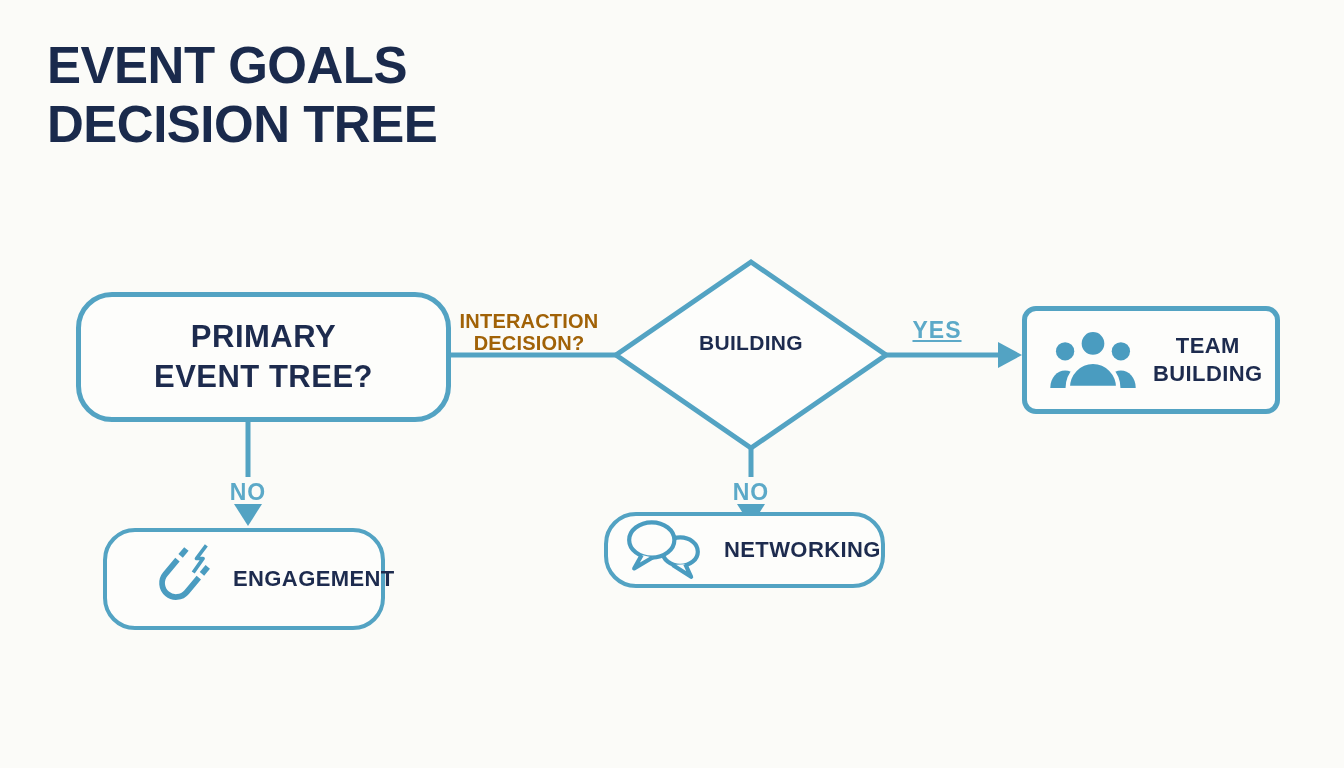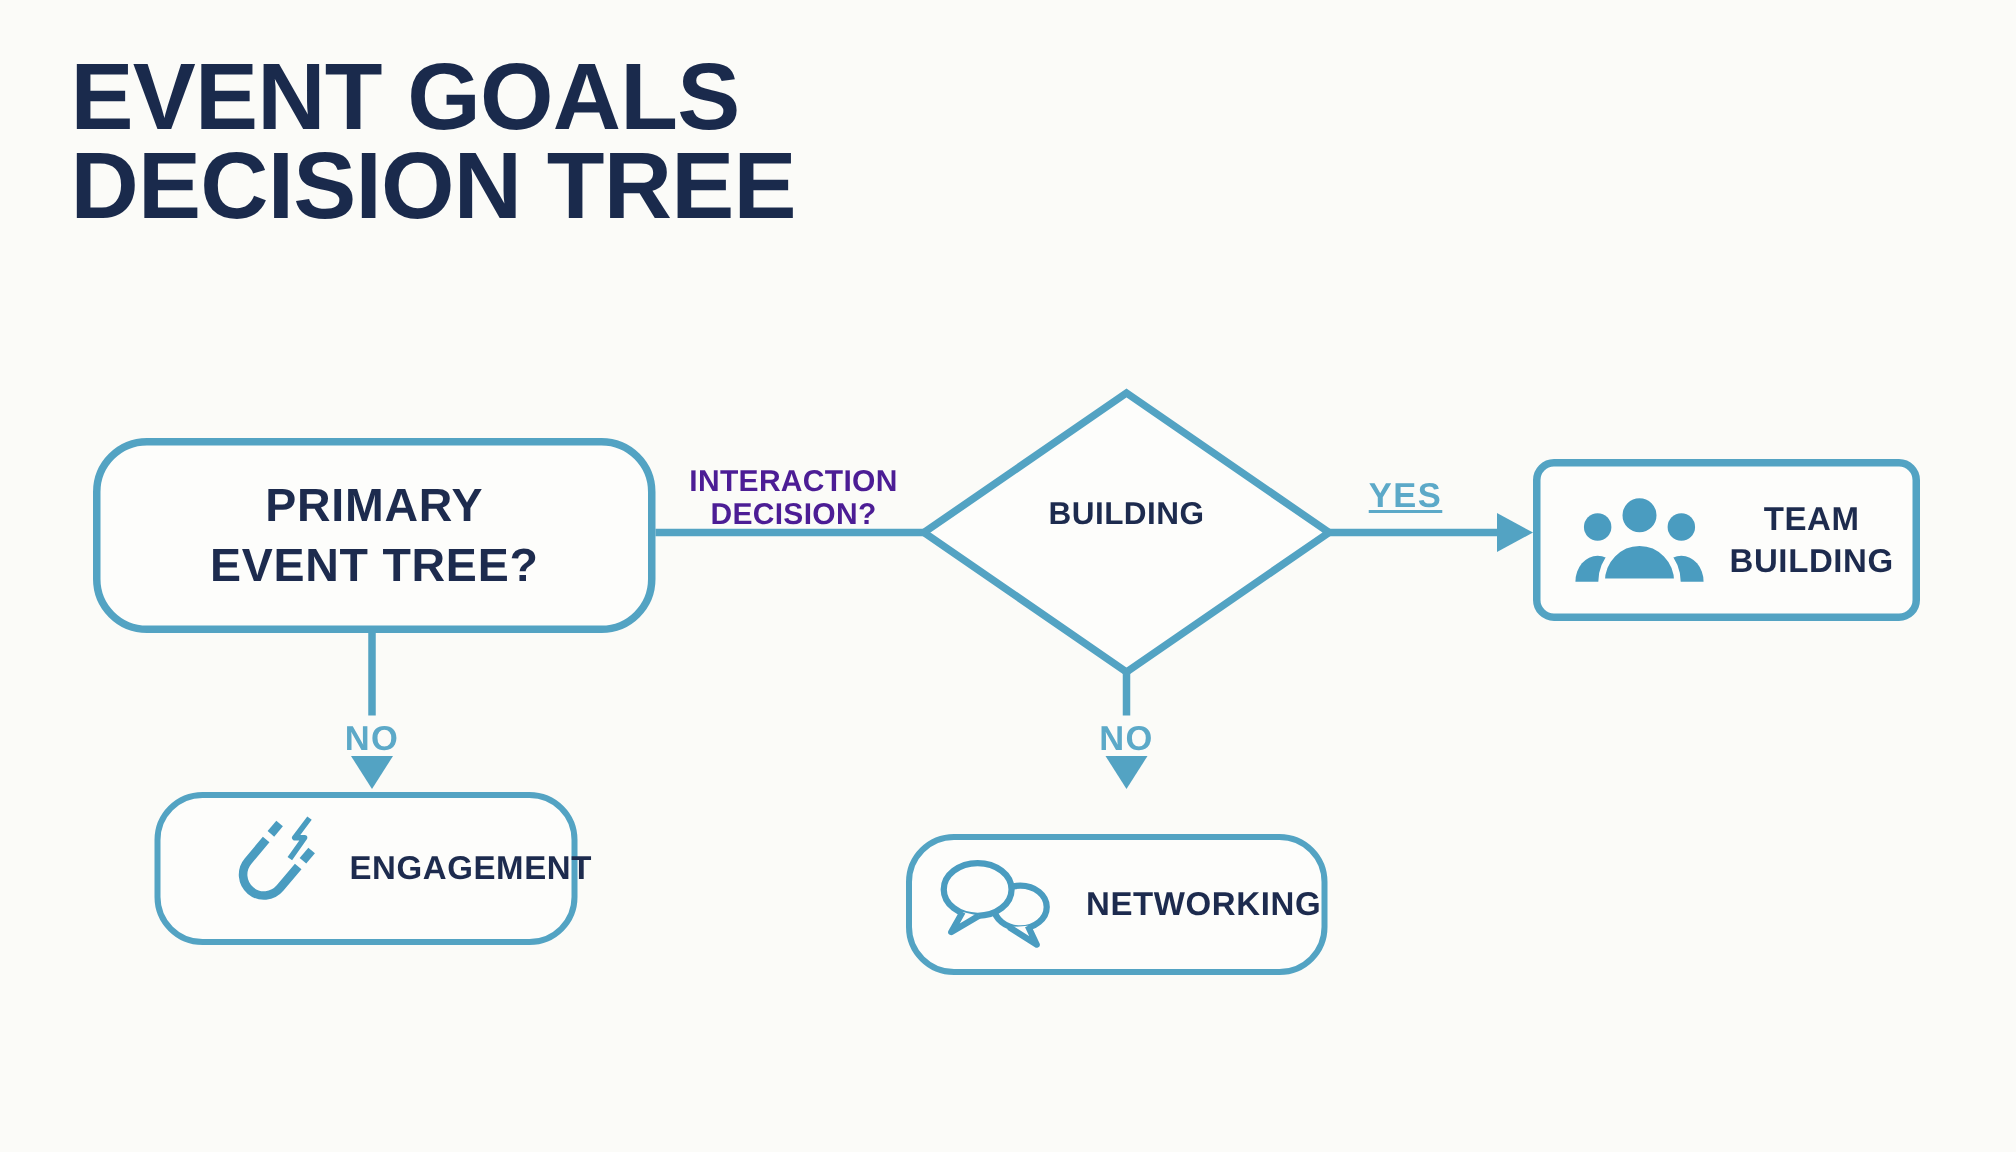--- a/index.html
+++ b/index.html
@@ -12,21 +12,21 @@
   .canvas {
     position: relative;
     width: 1344px;
     height: 768px;
     background: #fbfbf8;
   }
   .title {
     position: absolute;
     left: 47px;
     top: 36px;
-    font-size: 63px;
+    font-size: 51px;
     line-height: 59px;
     font-weight: 800;
     letter-spacing: -0.5px;
     color: #1a2a4c;
     text-transform: uppercase;
   }
   .connector-layer {
     position: absolute;
     left: 0; top: 0;
     width: 1344px; height: 768px;
@@ -36,21 +36,21 @@
     background: #fdfdfb;
     border: 5px solid #53a3c3;
     display: flex;
     align-items: center;
     justify-content: center;
     color: #1d2b4e;
     font-weight: 800;
     text-align: center;
   }
   .node-primary {
-    left: 62px; top: 292px;
+    left: 76px; top: 292px;
     width: 375px; height: 130px;
     border-radius: 36px;
     font-size: 31px;
     line-height: 40px;
     letter-spacing: 0.5px;
   }
   .node-result {
     border-radius: 14px;
     justify-content: flex-start;
     gap: 16px;
@@ -64,22 +64,22 @@
   }
   .node-engagement {
     left: 103px; top: 528px;
     width: 282px; height: 102px;
     border-width: 4px;
     border-radius: 32px;
     padding-left: 28px;
     font-size: 22px;
   }
   .node-networking {
-    left: 604px; top: 556px;
-    width: 281px; height: 94px;
+    left: 604px; top: 512px;
+    width: 281px; height: 76px;
     border-width: 4px;
     border-radius: 32px;
     padding-left: 16px;
     font-size: 22px;
   }
   .node-label { letter-spacing: 0.4px; }
   .icon-wrap {
     flex: 0 0 auto;
     display: flex;
     align-items: center;
@@ -92,21 +92,21 @@
     text-align: center;
     color: #1d2b4e;
     font-weight: 800;
     font-size: 21px;
     line-height: 23px;
     letter-spacing: 0.3px;
   }
   .edge-label {
     position: absolute;
     font-weight: 800;
-    color: #4c1d95;
+    color: #a16207;
     text-align: center;
   }
   .edge-label-question {
     left: 450px; top: 311px;
     width: 158px;
     font-size: 20px;
     line-height: 21.5px;
     letter-spacing: 0.2px;
   }
   .edge-label-teal {

